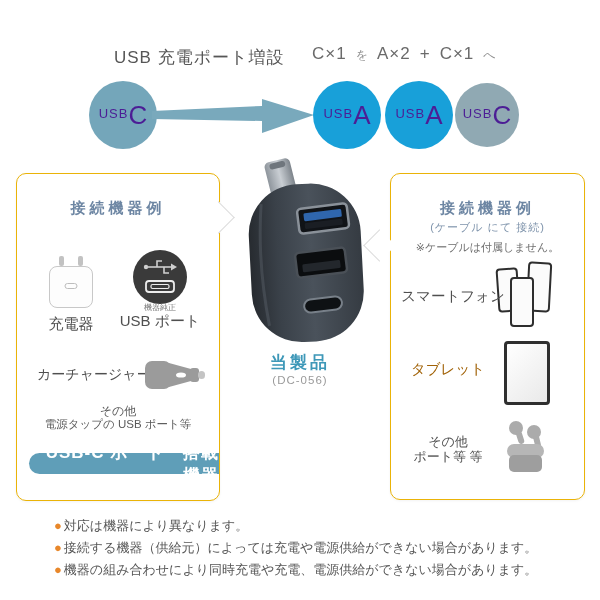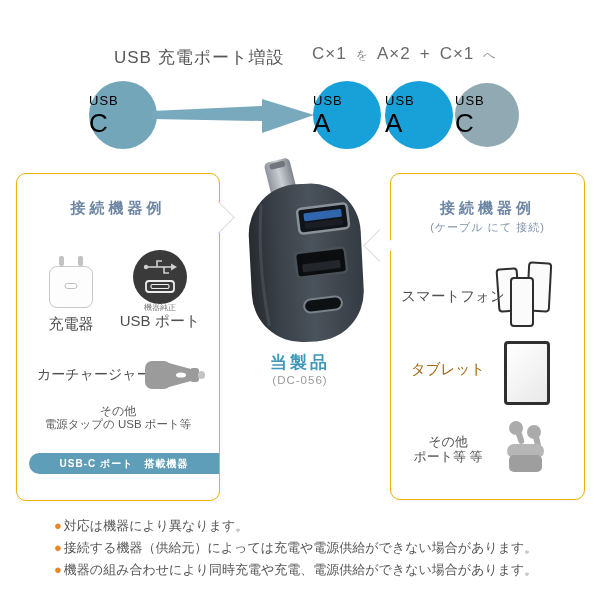--- a/index.html
+++ b/index.html
@@ -6,22 +6,22 @@
   .stage{position:relative;width:600px;height:600px;background:#ffffff;overflow:hidden;
          font-family:"Liberation Sans","DejaVu Sans",sans-serif;color:#555;}
 
   
   .hd-title{position:absolute;left:114px;top:46px;font-size:17px;color:#565656;letter-spacing:1px;}
   .hd-conv{position:absolute;left:312px;top:44px;display:flex;align-items:baseline;gap:9px;}
   .cv-big{font-size:17px;color:#6a6a6a;letter-spacing:1px;}
   .cv-small{font-size:12px;color:#8f8f8f;}
 
   
-  .circle{position:absolute;border-radius:50%;color:#000000;display:flex;flex-direction:column;
-          align-items:flex-start;justify-content:center;line-height:1;}
+  .circle{position:absolute;border-radius:50%;color:#4c1d95;display:flex;
+          align-items:center;justify-content:center;line-height:1;}
   .circle .t1{font-size:13px;letter-spacing:1px;margin-bottom:3px;font-weight:500;}
   .circle .t2{font-size:26px;font-weight:500;}
   .c-src{left:89px;top:81px;width:68px;height:68px;background:#74a6ba;}
   .c-a1{left:313px;top:81px;width:68px;height:68px;background:#18a0d9;}
   .c-a2{left:385px;top:81px;width:68px;height:68px;background:#18a0d9;}
   .c-c2{left:455px;top:83px;width:64px;height:64px;background:#90a9b3;}
   .arrow-svg{position:absolute;left:150px;top:93px;}
 
   
   .panel{position:absolute;background:#fff;border:1px solid #eab308;border-radius:10px;
@@ -52,21 +52,21 @@
                font-size:15px;color:#4f4f4f;}
   .lbl-port-small{position:absolute;left:100px;top:128px;width:86px;text-align:center;
                   font-size:8px;color:#7a7a7a;}
   .lbl-port{position:absolute;left:100px;top:138px;width:86px;text-align:center;
             font-size:15px;color:#4f4f4f;}
   .lbl-car{position:absolute;left:20px;top:192px;font-size:14px;color:#4f4f4f;}
   .car-icon{position:absolute;left:128px;top:181px;}
   .lbl-other1{position:absolute;left:0;width:100%;text-align:center;top:229px;font-size:12px;color:#5a5a5a;}
   .lbl-other2{position:absolute;left:0;width:100%;text-align:center;top:243px;font-size:11.5px;color:#5a5a5a;}
   .banner{position:absolute;left:12px;right:0;top:279px;height:21px;background:#5f9eb8;
-          border-radius:11px 0 0 11px;color:#fff;font-size:10px;font-weight:bold;letter-spacing:1px;
+          border-radius:11px 0 0 11px;color:#fff;font-size:17px;font-weight:bold;letter-spacing:1px;
           display:flex;align-items:center;justify-content:center;text-align:right;}
 
   
   .phones{position:absolute;left:106px;top:88px;width:58px;height:68px;}
   .phone{position:absolute;background:#fbfbfb;border:2px solid #2e2e2e;border-radius:4px;}
   .phone.ph1{left:0;top:6px;width:18px;height:40px;transform:rotate(-4deg);}
   .phone.ph2{left:30px;top:0;width:20px;height:46px;transform:rotate(3deg);}
   .phone.ph3{left:13px;top:15px;width:20px;height:46px;z-index:2;}
   .lbl-smart{position:absolute;left:10px;top:113px;width:104px;text-align:center;
              font-size:14.5px;color:#4f4f4f;}
@@ -202,20 +202,21 @@
     <g transform="rotate(-7 95 146)">
       <rect x="76" y="140" width="38" height="13" rx="6.5" fill="#0e1114" stroke="#788089" stroke-width="2"></rect>
     </g>
   </svg>
   <div class="lbl-product">当製品</div>
   <div class="lbl-model">(DC-056)</div>
 
   <div class="panel panel-right">
     <div class="p-head">接続機器例</div>
     <div class="p-sub">(ケーブル にて 接続)</div>
+    <div class="p-note">※ケーブルは付属しません。</div>
 
     <div class="phones">
       <div class="phone ph1"></div>
       <div class="phone ph2"></div>
       <div class="phone ph3"></div>
     </div>
     <div class="lbl-smart">スマートフォン</div>
 
     <div class="tablet"></div>
     <div class="lbl-tablet">タブレット</div>

